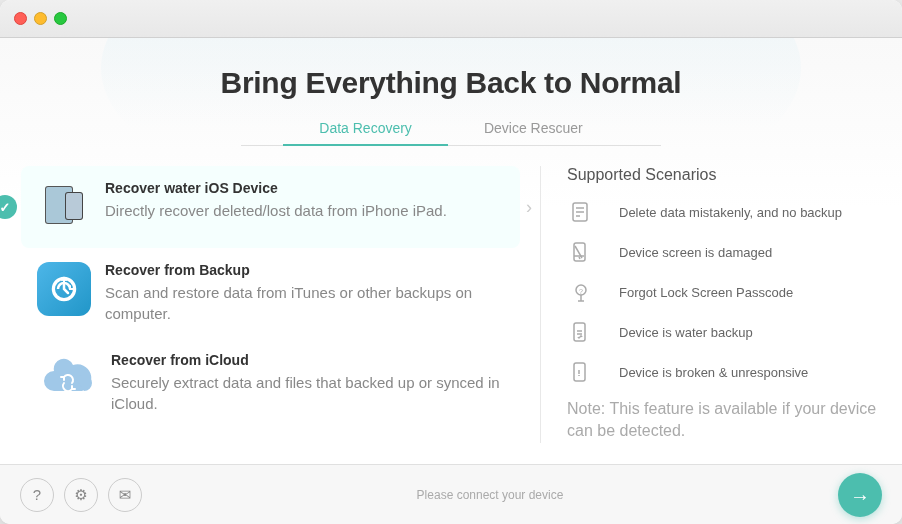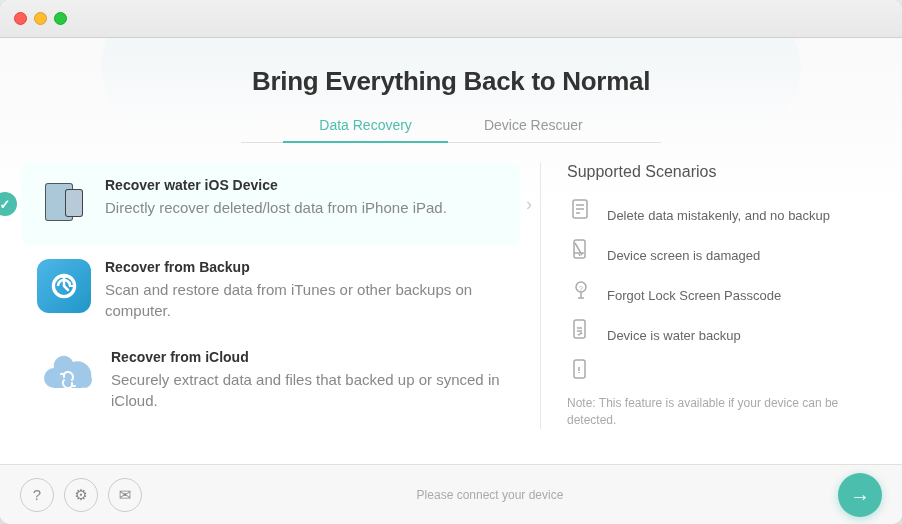--- a/index.html
+++ b/index.html
@@ -75,21 +75,21 @@
       z-index: 1;
       width: 100%;
       display: flex;
       flex-direction: column;
       align-items: center;
     }
 
     
     .hero-title {
       margin-top: 28px;
-      font-size: 26px;
+      font-size: 30px;
       font-weight: 600;
       color: #333;
       letter-spacing: -0.3px;
     }
 
     
     .tabs {
       display: flex;
       gap: 0;
       margin-top: 12px;
@@ -204,22 +204,22 @@
 
     .scenarios-title {
       font-size: 16px;
       font-weight: 400;
       color: #555;
       margin-bottom: 14px;
     }
 
     .scenario-item {
       display: flex;
-      align-items: flex-end;
-      gap: 12px;
+      align-items: center;
+      gap: 24px;
       margin-bottom: 12px;
     }
     .scenario-icon {
       width: 28px;
       height: 28px;
       flex-shrink: 0;
       display: flex;
       align-items: center;
       justify-content: center;
       color: #aaa;
@@ -227,21 +227,21 @@
     .scenario-icon svg {
       width: 22px;
       height: 22px;
     }
     .scenario-label {
       font-size: 13px;
       color: #666;
     }
 
     .note-text {
-      font-size: 12px;
+      font-size: 16px;
       color: #aaa;
       margin-top: 10px;
       line-height: 1.4;
     }
 
     
     .bottom-bar {
       height: 60px;
       background: #f7f7f7;
       border-top: 1px solid #e0e0e0;
@@ -454,20 +454,21 @@
           </div>
 
           <div class="scenario-item">
             <div class="scenario-icon">
               <svg viewBox="0 0 22 22" fill="none" stroke="#aaa" stroke-width="1.5">
                 <rect x="4" y="2" width="11" height="18" rx="2"></rect>
                 <line x1="9" y1="9" x2="9" y2="13"></line>
                 <line x1="9" y1="14" x2="9" y2="15"></line>
               </svg>
             </div>
+            <span class="scenario-label">Device is broken &amp; unresponsive</span>
           </div>
 
           <p class="note-text">Note: This feature is available if your device can be detected.</p>
         </div>
 
       </div>
     </div>
   </div>
 
   <div class="bottom-bar">

